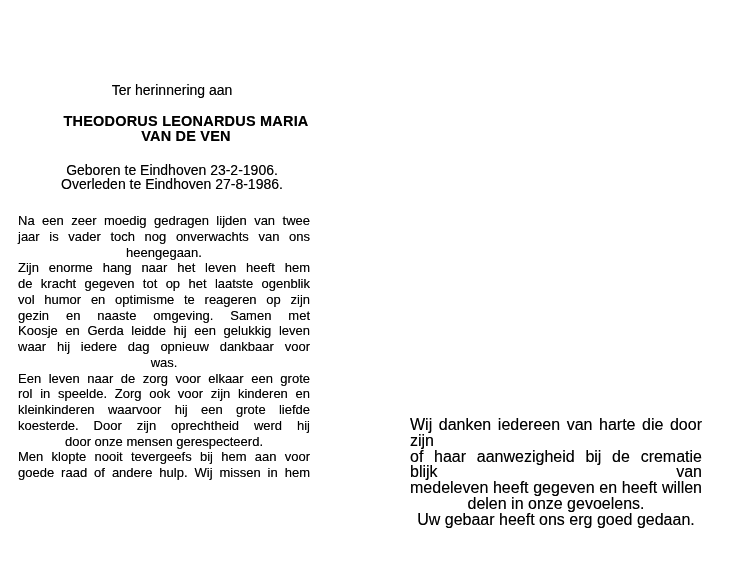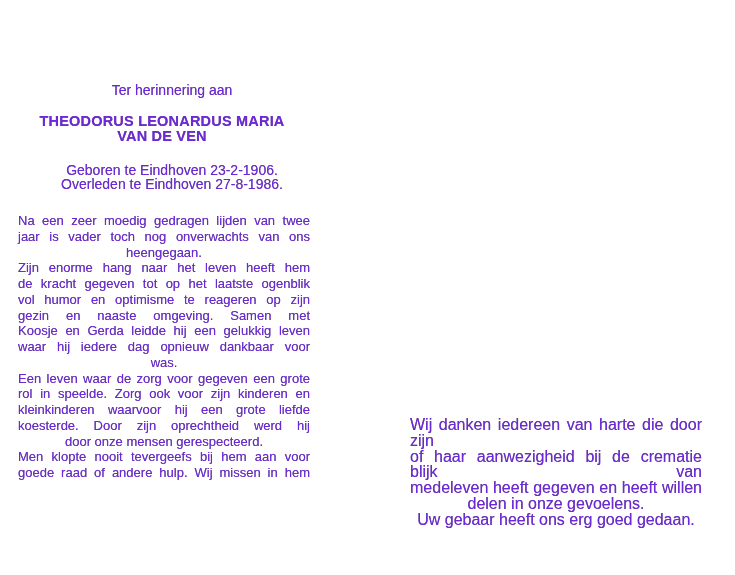--- a/index.html
+++ b/index.html
@@ -6,32 +6,32 @@
     margin: 0;
     padding: 0;
     background: #ffffff;
   }
   .card {
     position: relative;
     width: 735px;
     height: 575px;
     background: #ffffff;
     font-family: "Liberation Sans", "DejaVu Sans", sans-serif;
-    color: #6d28d9;
+    color: #000000;
     overflow: hidden;
     text-shadow: 0 0 0.35px rgba(20,20,20,0.55);
   }
   .abs { position: absolute; }
   .dedication {
     left: 26px; top: 82px; width: 292px;
     font-size: 14px; line-height: 16px;
     text-align: center;
   }
   .name-block {
-    left: 16px; top: 114px; width: 292px;
+    left: 40px; top: 114px; width: 292px;
     font-size: 14.5px; line-height: 15px;
     font-weight: bold; letter-spacing: 0.2px;
     text-align: center;
   }
   .dates-block {
     left: 26px; top: 163px; width: 292px;
     font-size: 14px; line-height: 14.3px;
     text-align: center;
   }
   .eulogy {
@@ -69,21 +69,21 @@
       <div class="line just">Na een zeer moedig gedragen lijden van twee</div>
       <div class="line just">jaar is vader toch nog onverwachts van ons</div>
       <div class="line">heengegaan.</div>
       <div class="line just">Zijn enorme hang naar het leven heeft hem</div>
       <div class="line just">de kracht gegeven tot op het laatste ogenblik</div>
       <div class="line just">vol humor en optimisme te reageren op zijn</div>
       <div class="line just">gezin en naaste omgeving. Samen met</div>
       <div class="line just">Koosje en Gerda leidde hij een gelukkig leven</div>
       <div class="line just">waar hij iedere dag opnieuw dankbaar voor</div>
       <div class="line">was.</div>
-      <div class="line just">Een leven waar de zorg voor gegeven een grote</div>
+      <div class="line just">Een leven naar de zorg voor elkaar een grote</div>
       <div class="line just">rol in speelde. Zorg ook voor zijn kinderen en</div>
       <div class="line just">kleinkinderen waarvoor hij een grote liefde</div>
       <div class="line just">koesterde. Door zijn oprechtheid werd hij</div>
       <div class="line">door onze mensen gerespecteerd.</div>
       <div class="line just">Men klopte nooit tevergeefs bij hem aan voor</div>
       <div class="line just">goede raad of andere hulp. Wij missen in hem</div>
     </div>
 
   <div class="abs acknowledgement">
       <div class="line just">Wij danken iedereen van harte die door zijn</div>

